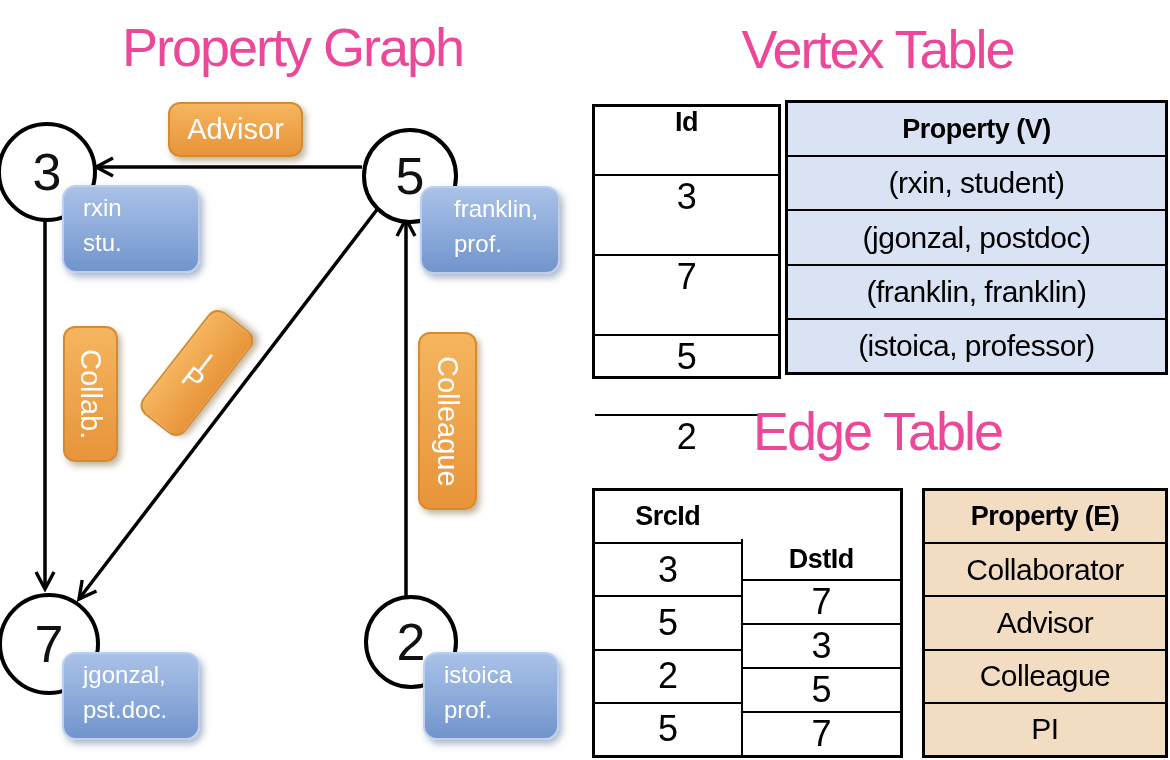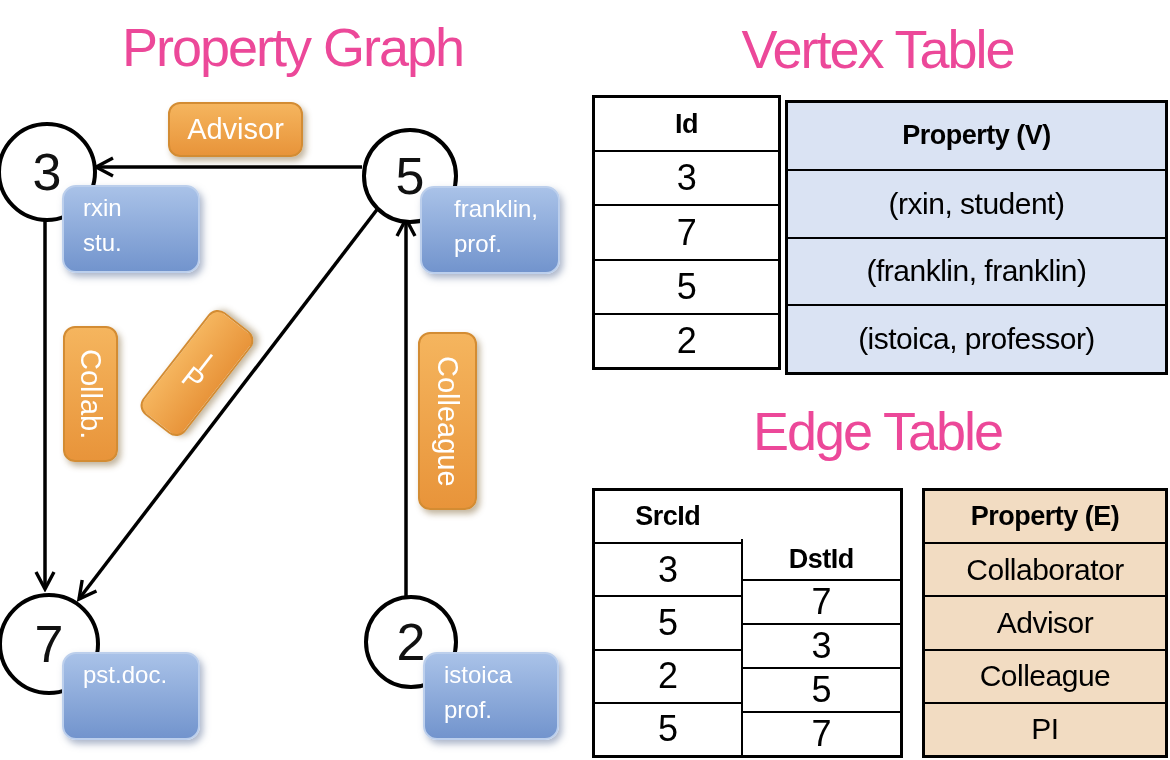--- a/index.html
+++ b/index.html
@@ -92,20 +92,21 @@
 
   <div class="vlabel" style="left:62px;top:185px;width:138px;height:88px;">
     <div>rxin</div>
     <div>stu.</div>
   </div>
   <div class="vlabel" style="left:420px;top:186px;width:140px;height:88px;padding-left:32px;">
     <div>franklin,</div>
     <div>prof.</div>
   </div>
   <div class="vlabel" style="left:62px;top:652px;width:138px;height:88px;">
+    <div>jgonzal,</div>
     <div>pst.doc.</div>
   </div>
   <div class="vlabel" style="left:423px;top:652px;width:136px;height:88px;">
     <div>istoica</div>
     <div>prof.</div>
   </div>
 
   <div class="elabel" style="left:168px;top:102px;width:135px;height:55px;">
     <span>Advisor</span>
   </div>
@@ -114,31 +115,32 @@
   </div>
   <div class="elabel" style="left:132px;top:346px;width:130px;height:54px;transform:rotate(-52deg);">
     <span><span class="rchar">P</span><span class="rchar">I</span></span>
   </div>
   <div class="elabel" style="left:418px;top:332px;width:59px;height:178px;">
     <span class="vtext">Colleague</span>
   </div>
 
   <div class="panel-title" style="left:585px;top:18px;">Vertex Table</div>
 
-  <div class="tbl" style="left:592px;top:95px;width:189px;height:275px;">
+  <div class="tbl" style="left:592px;top:104px;width:189px;height:275px;gap:36px;">
     <div class="tr th">Id</div>
     <div class="tr num">3</div>
     <div class="tr num">7</div>
     <div class="tr num">5</div>
     <div class="tr num">2</div>
   </div>
 
   <div class="tbl shade-v" style="left:785px;top:100px;width:383px;height:275px;">
     <div class="tr th">Property (V)</div>
     <div class="tr">(rxin, student)</div>
+    <div class="tr">(jgonzal, postdoc)</div>
     <div class="tr">(franklin, franklin)</div>
     <div class="tr">(istoica, professor)</div>
   </div>
 
   <div class="panel-title" style="left:585px;top:400px;">Edge Table</div>
 
   <div class="tbl cols" style="left:592px;top:488px;width:311px;height:270px;">
     <div class="tcol" style="flex:148;">
       <div class="tr th">SrcId</div>
       <div class="tr num">3</div>

